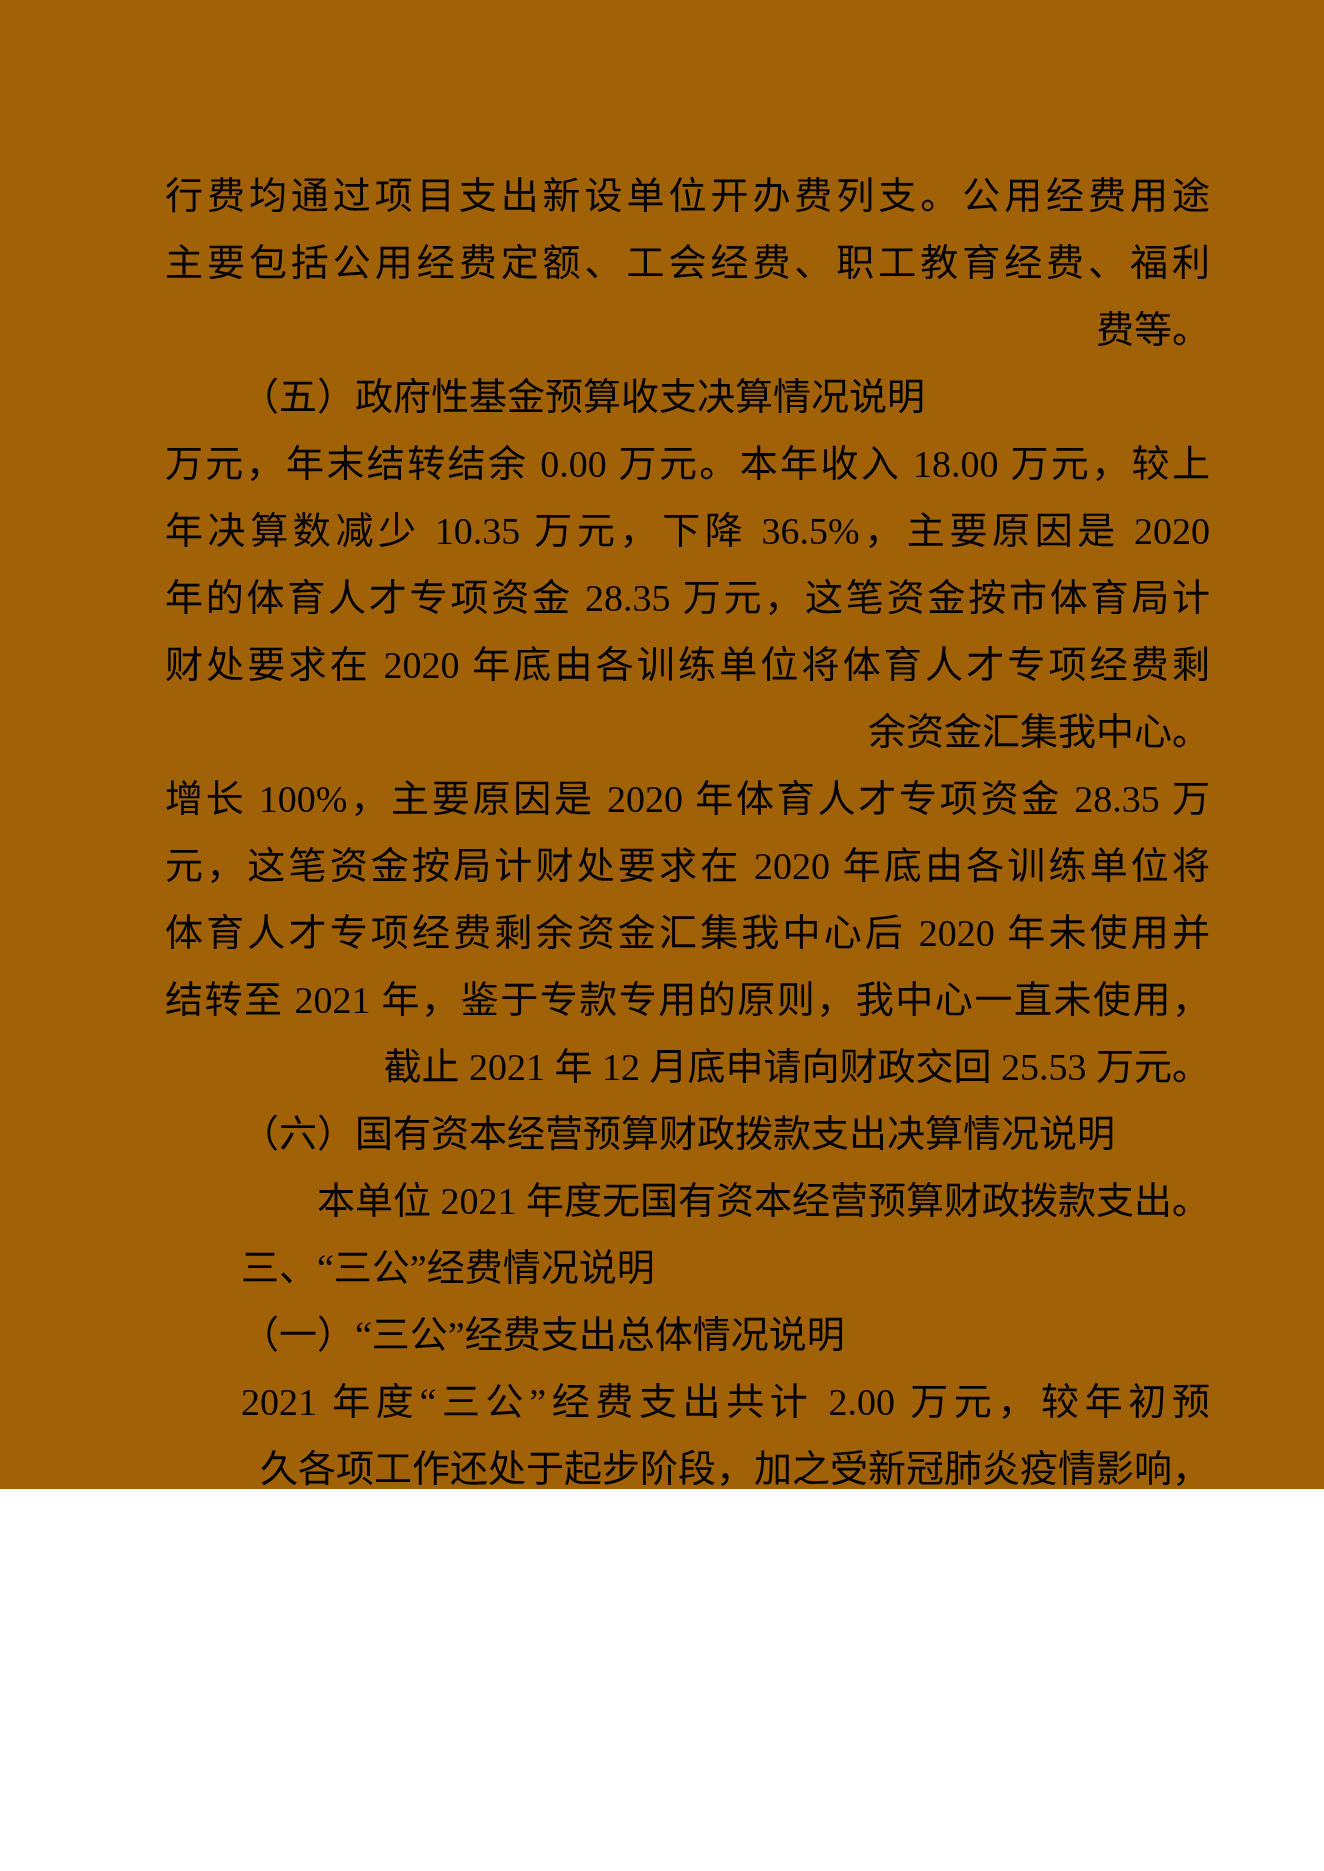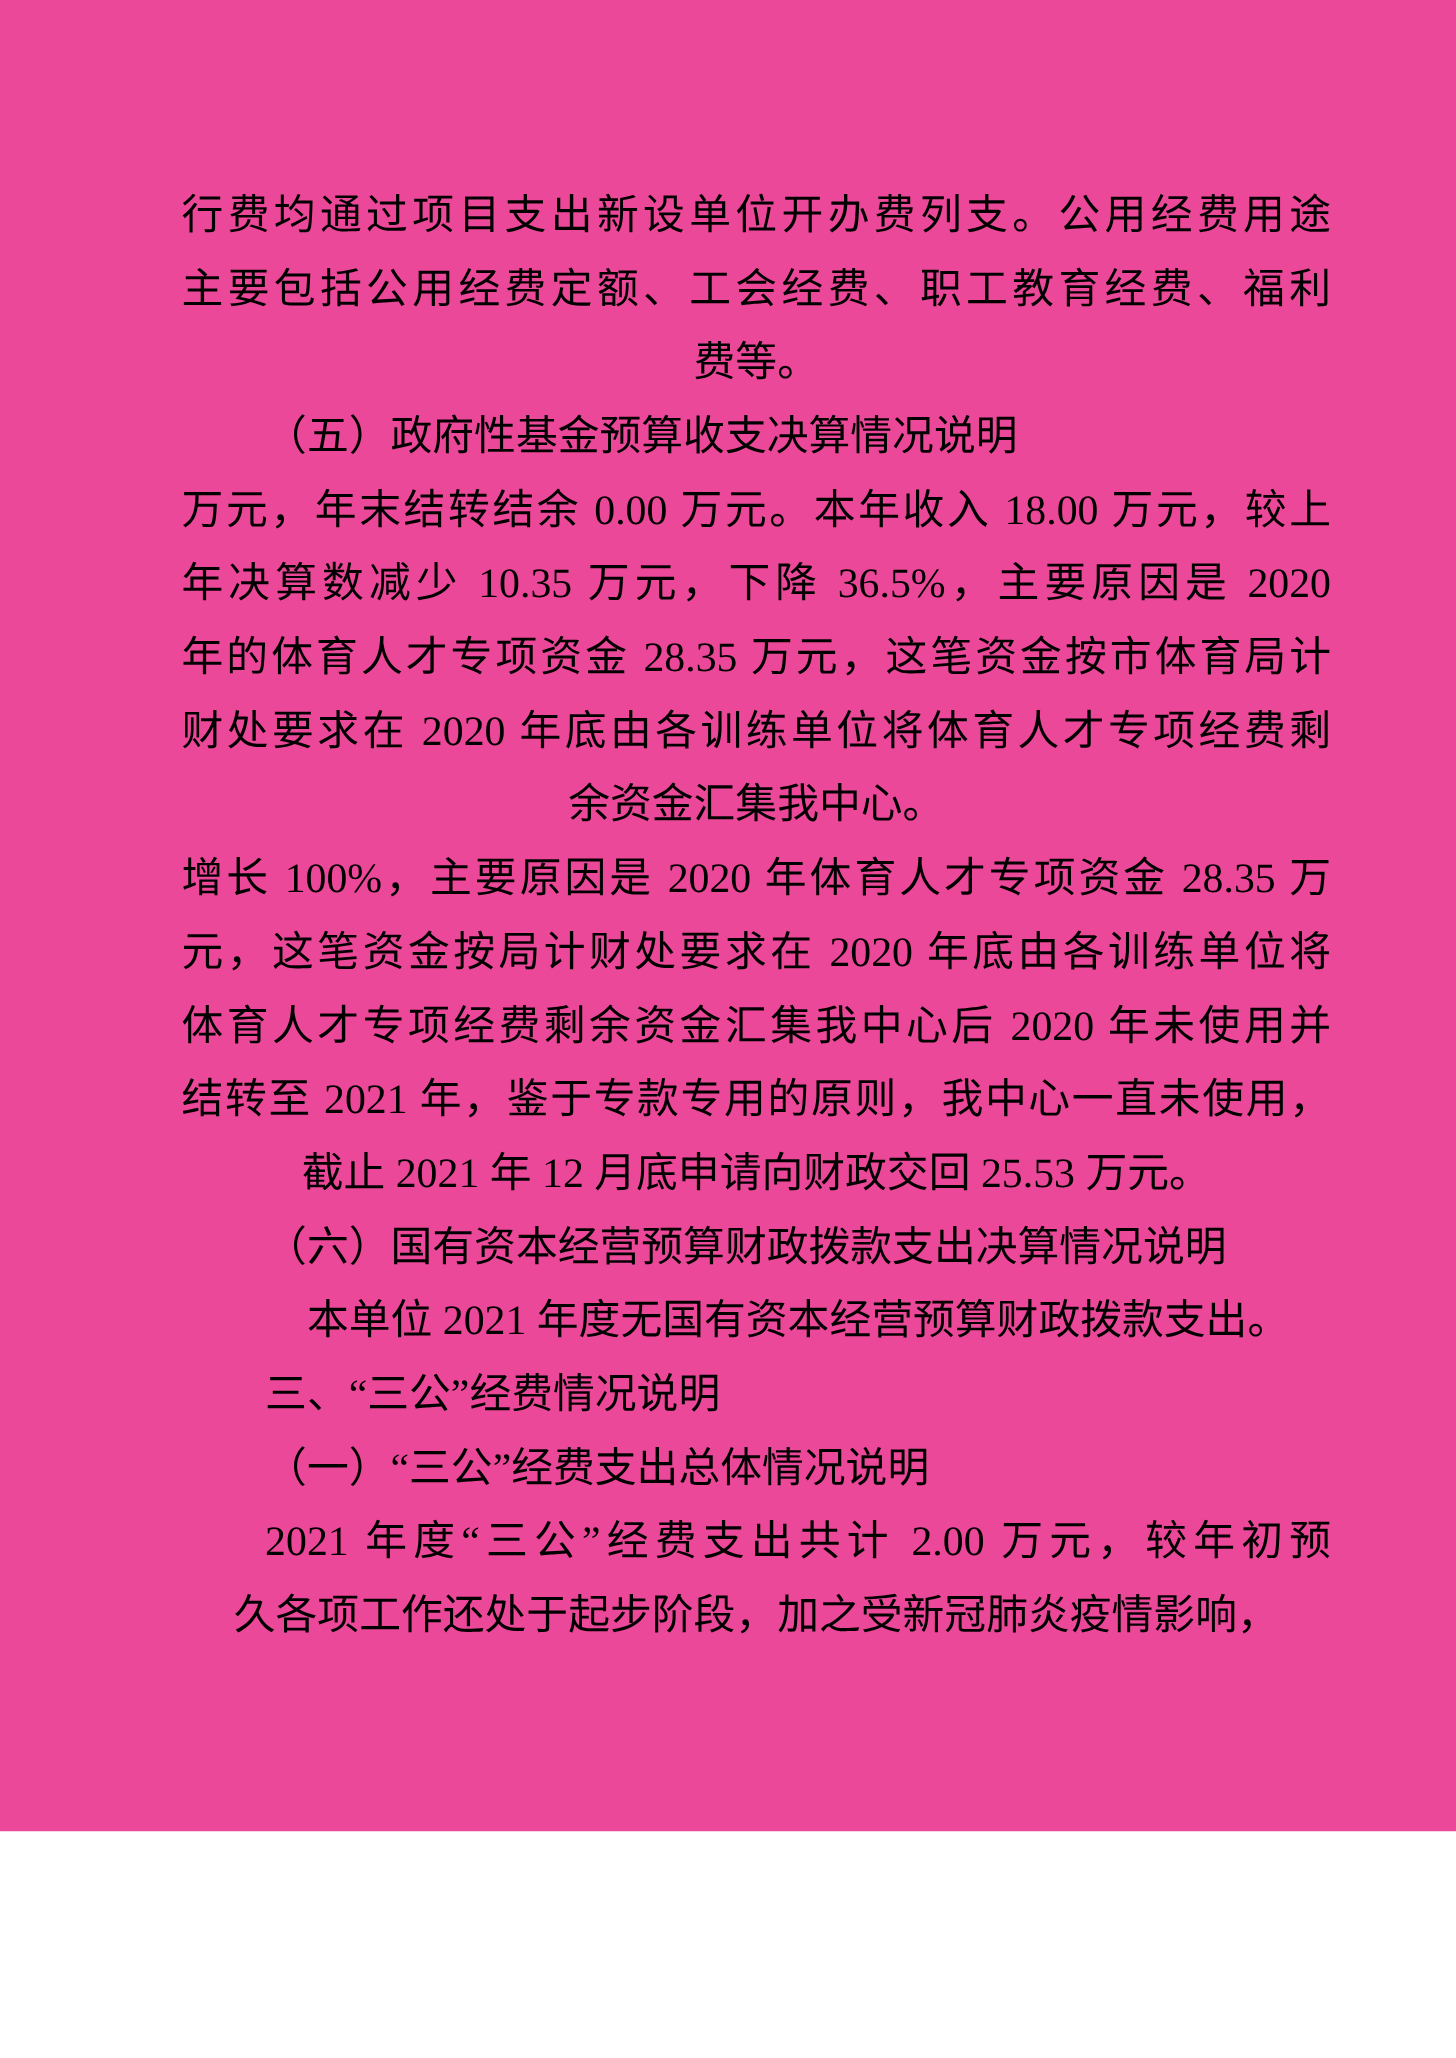--- a/index.html
+++ b/index.html
@@ -3,23 +3,23 @@
 <meta charset="utf-8">
 <style>
   html, body {
     margin: 0;
     padding: 0;
     background: #ffffff;
   }
   .page {
     position: relative;
     width: 1324px;
-    height: 1665px;
+    height: 1489px;
     margin: 0 auto;
-    background: #ec4899;
+    background: #a16207;
     overflow: hidden;
   }
   .content {
     position: absolute;
     top: 163px;
     left: 165px;
     width: 1045px;
     color: #000000;
     font-family: "Liberation Serif", "DejaVu Serif", serif;
   }
@@ -31,21 +31,21 @@
     white-space: normal;
     color: #000000;
   }
   
   .full {
     text-align: justify;
     text-align-last: justify;
   }
   
   .end {
-    text-align: center;
+    text-align: right;
   }
   
   .indent {
     text-indent: 2em;
   }
   
   .heading {
     font-weight: 400;
     text-indent: 2em;
     text-align: left;

